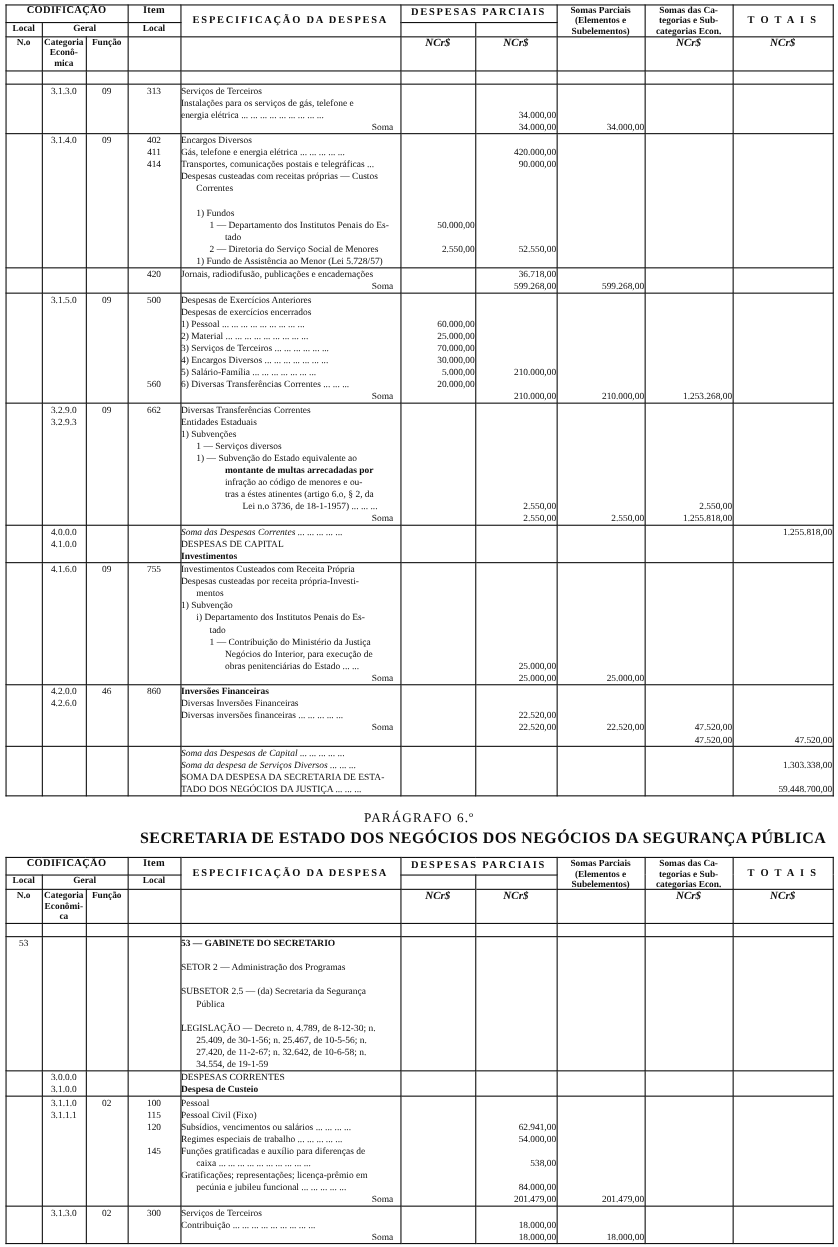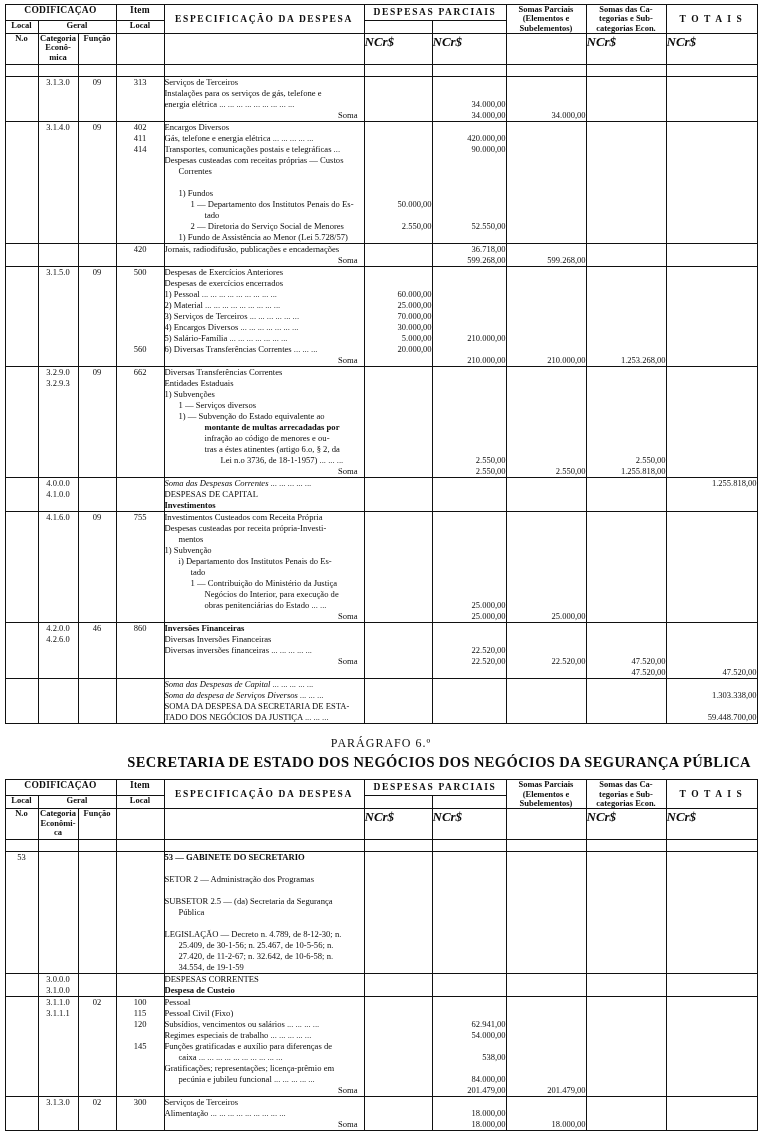--- a/index.html
+++ b/index.html
@@ -41,21 +41,22 @@
   }
   .hdr-cell.sp { letter-spacing: 1.6px; }
   .hdr-sub {
     text-align: center;
     font-size: 8.5px;
     font-weight: bold;
     padding: 2px 1px;
     line-height: 1.1;
   }
   .curr {
-    font-size: 13px;
+    text-align: center;
+    font-size: 10px;
     font-style: italic;
     font-weight: bold;
     padding: 2px 1px;
   }
   .body-row td { height: 11px; }
   .cod, .num, .item, .local {
     font-size: 8.5px;
     text-align: center;
     line-height: 1.25;
     padding: 0 1px;
@@ -1006,21 +1007,21 @@
               </div>
             </td>
             <td class="item cell-lines">
               <div>
                 <div>300</div>
               </div>
             </td>
             <td class="esp cell-lines">
               <div>
                 <div>Serviços de Terceiros</div>
-                <div>Alimentação ...  ...  ...  ...  ...  ...  ...  ...  ...</div>
+                <div>Contribuição ...  ...  ...  ...  ...  ...  ...  ...  ...</div>
                 <div style="text-align: right; padding-right: 6px; font-style: normal;">Soma</div>
               </div>
             </td>
             <td class="money cell-lines">
               <div></div>
             </td>
             <td class="money cell-lines">
               <div>
                 <div>&nbsp;</div>
                 <div>18.000,00</div>

